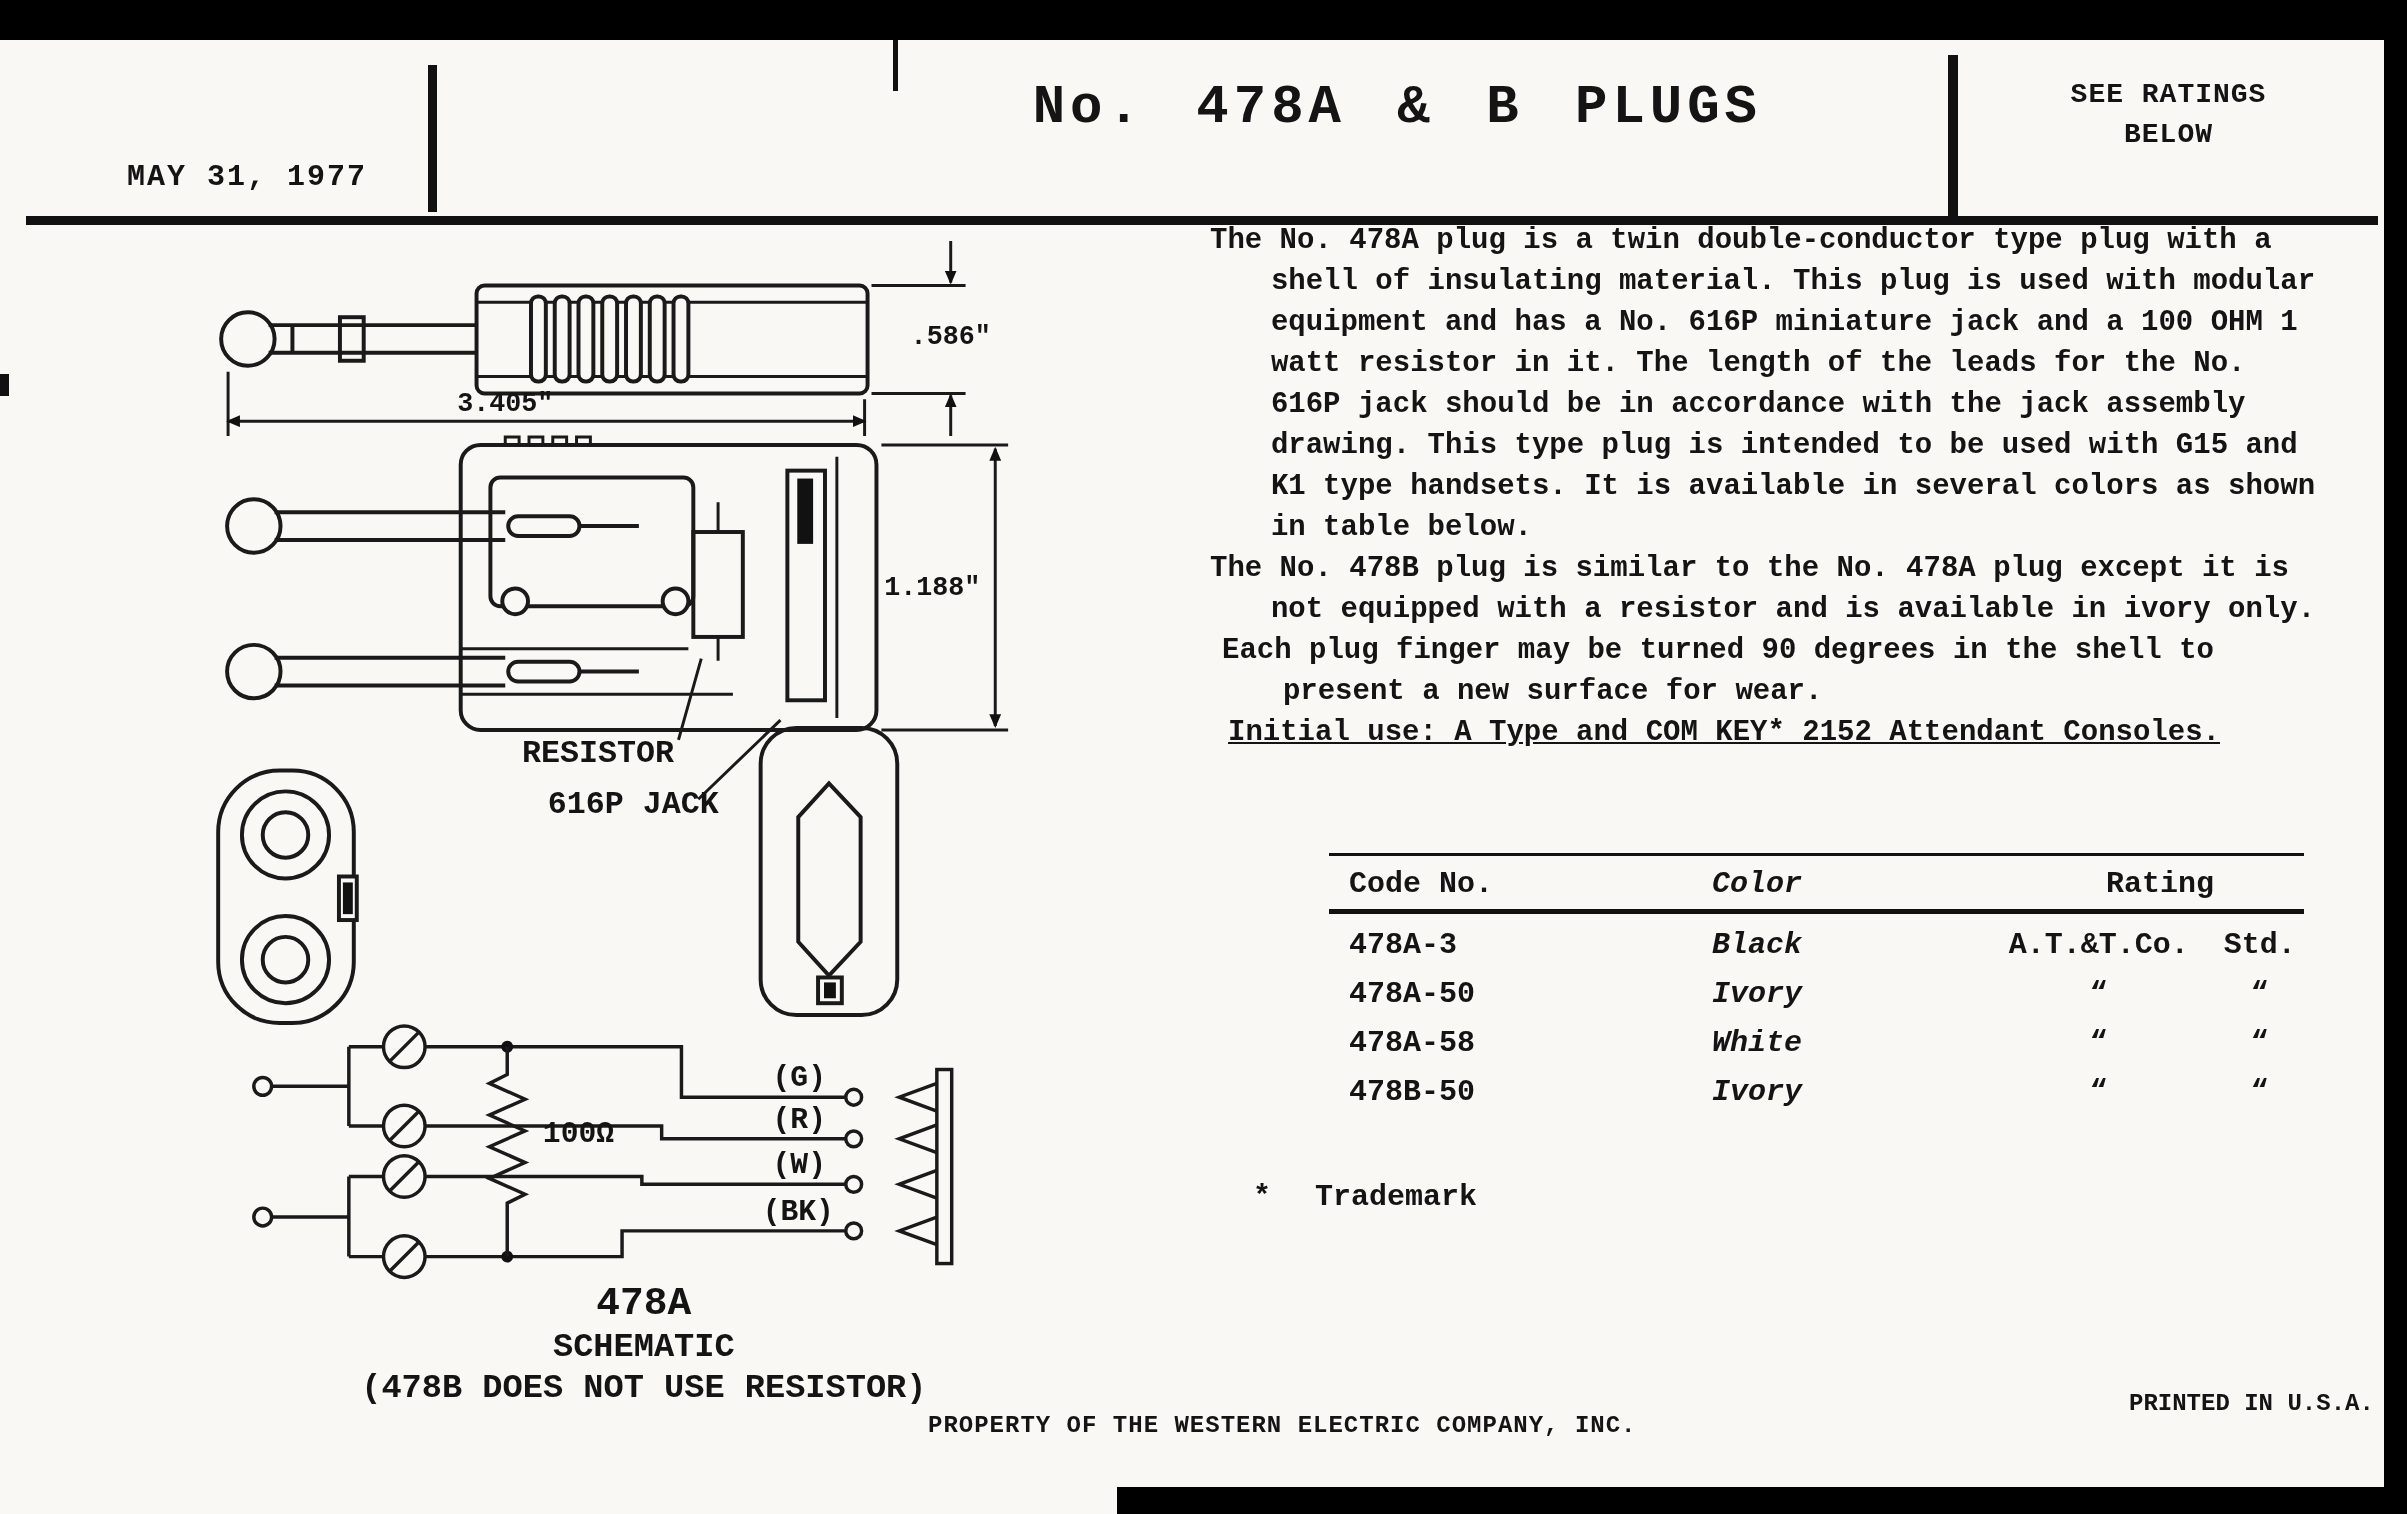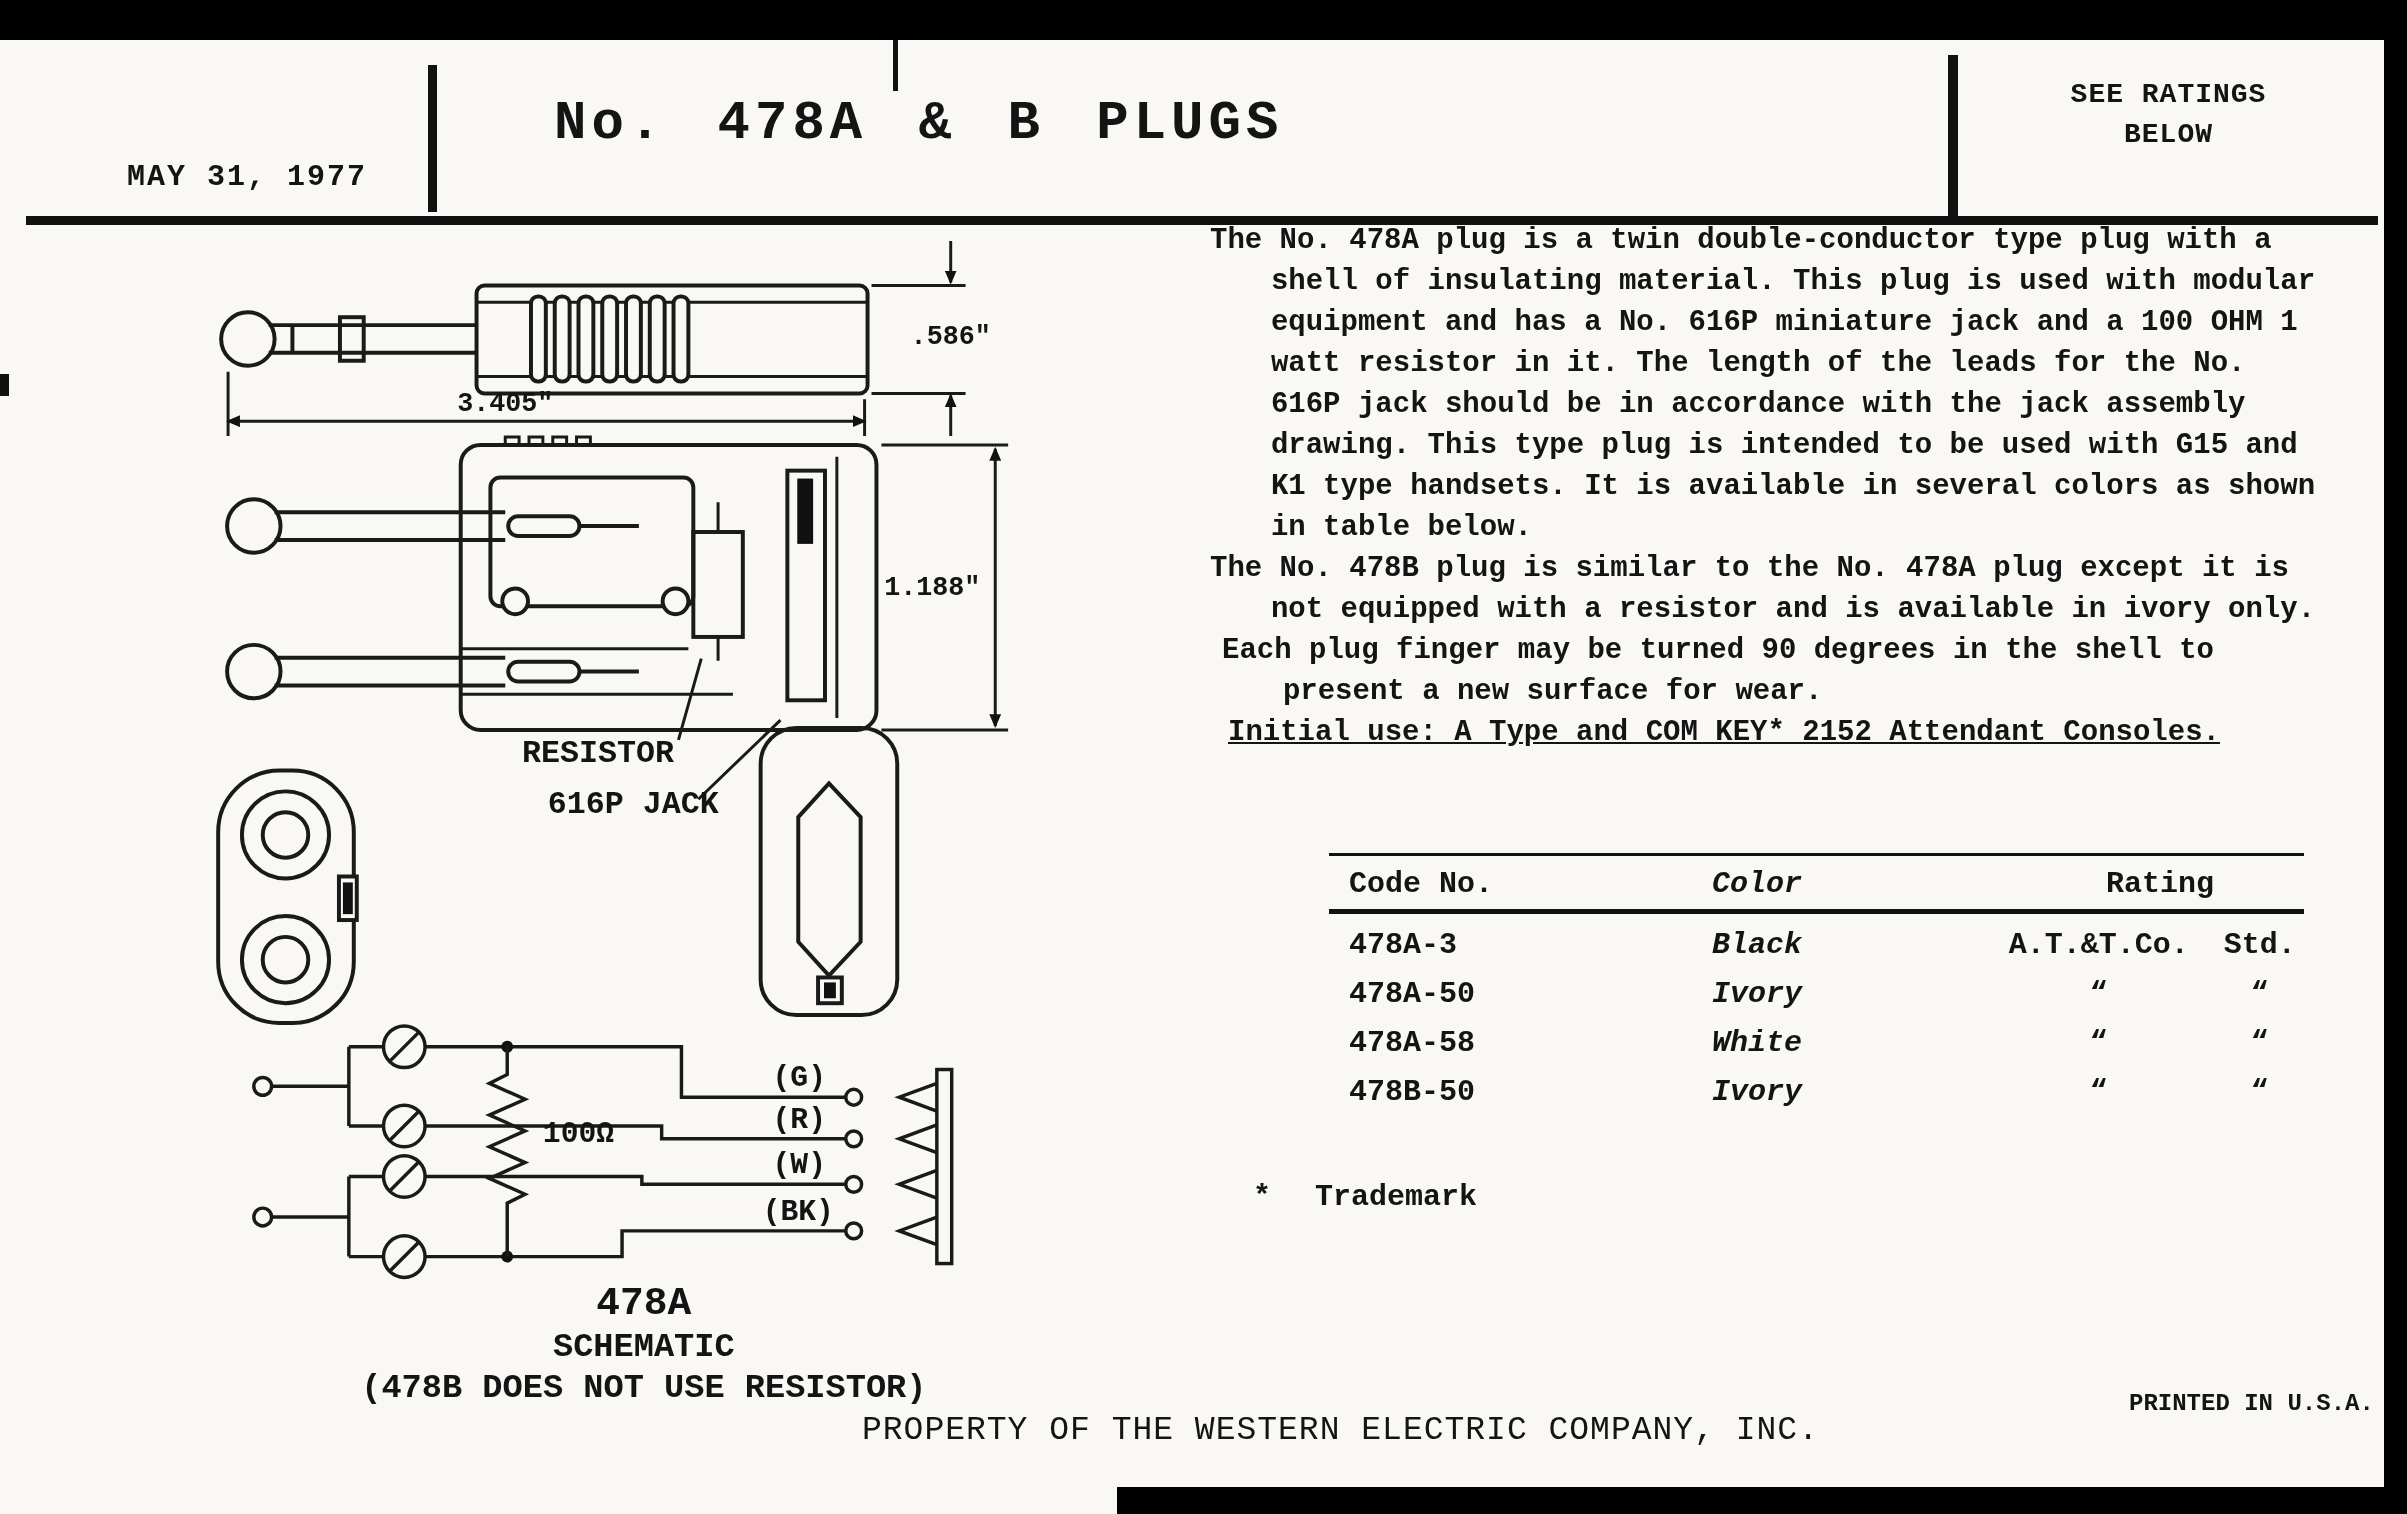--- a/index.html
+++ b/index.html
@@ -13,21 +13,21 @@
   
   .edge-top { left:0; top:0; width:2408px; height:40px; background:#000; }
   .edge-right { left:2384px; top:0; width:24px; height:1515px; background:#000; }
   .edge-bottom-right { left:1117px; top:1487px; width:1291px; height:28px; background:#000; }
   .artifact-tick { left:893px; top:40px; width:5px; height:51px; background:#111; }
   .scan-mark { left:0; top:374px; width:9px; height:22px; background:#111; }
 
   
   .date { left:127px; top:160px; font-size:30px; font-weight:bold; letter-spacing:2px; white-space:nowrap; }
   .vbar1 { left:428px; top:65px; width:9px; height:147px; background:#111; }
-  .title { left:554px; top:93px; width:1208px; text-align:left; font-size:54px; font-weight:bold;
+  .title { left:554px; top:77px; width:1208px; text-align:right; font-size:54px; font-weight:bold;
            letter-spacing:5px; word-spacing:14px; white-space:nowrap; }
   .vbar2 { left:1948px; top:55px; width:10px; height:164px; background:#111; }
   .ratings-note { left:2020px; top:75px; width:297px; text-align:center; font-size:28px; font-weight:bold;
                   line-height:40px; letter-spacing:1px; }
   .header-rule { left:26px; top:216px; width:2352px; height:9px; background:#111; }
 
   
   .description { left:1210px; top:220px; }
   .para { width:60.4ch; font-size:29px; line-height:41px; font-weight:bold; margin:0;
           padding-left:3.5ch; text-indent:-3.5ch; }
@@ -45,21 +45,21 @@
   .t-row { display:grid; grid-template-columns:337px 317px 322px; height:49px; align-items:center;gap:8px; }
   .t-row.t-head { height:51px; }
   .c-code { padding-left:20px; }
   .c-color { padding-left:38px;font-style:italic; }
   .t-head .c-rating-h { text-align:center; }
   .c-rating { display:grid; grid-template-columns:62% 38%; }
   .c-rating span { text-align:center; }
 
   .footnote { left:1253px; top:1180px; font-size:30px; font-weight:bold; display:flex; gap:44px; }
 
-  .footer-property { left:862px; top:1412px; font-size:33px; font-weight:normal; letter-spacing:1px; white-space:nowrap; }
+  .footer-property { left:928px; top:1412px; font-size:24px; font-weight:bold; letter-spacing:1px; white-space:nowrap; }
   .footer-printed { left:2129px; top:1390px; font-size:24px; font-weight:bold; white-space:nowrap; }
 </style>
 </head>
 <body>
 
 <div class="abs edge-top"></div>
 <div class="abs edge-right"></div>
 <div class="abs edge-bottom-right"></div>
 <div class="abs artifact-tick"></div>
 <div class="abs scan-mark"></div>

